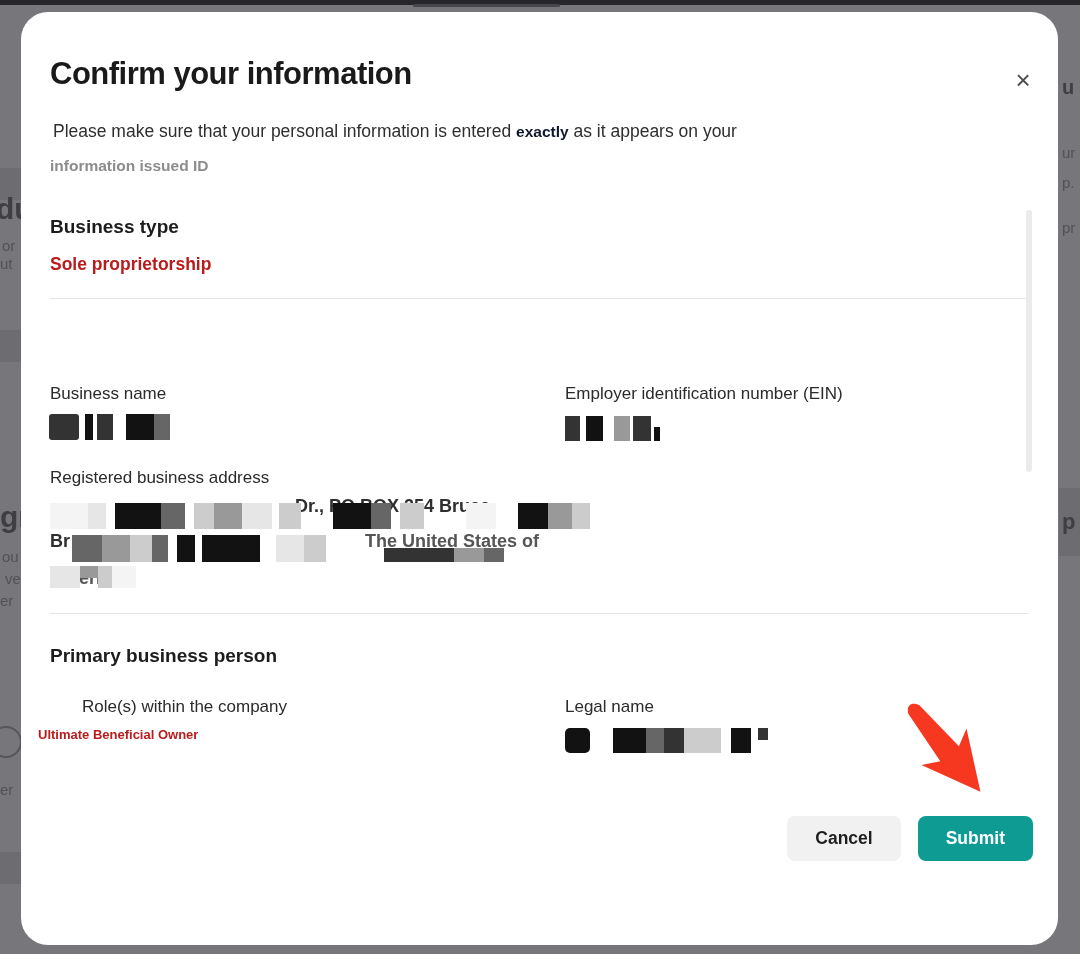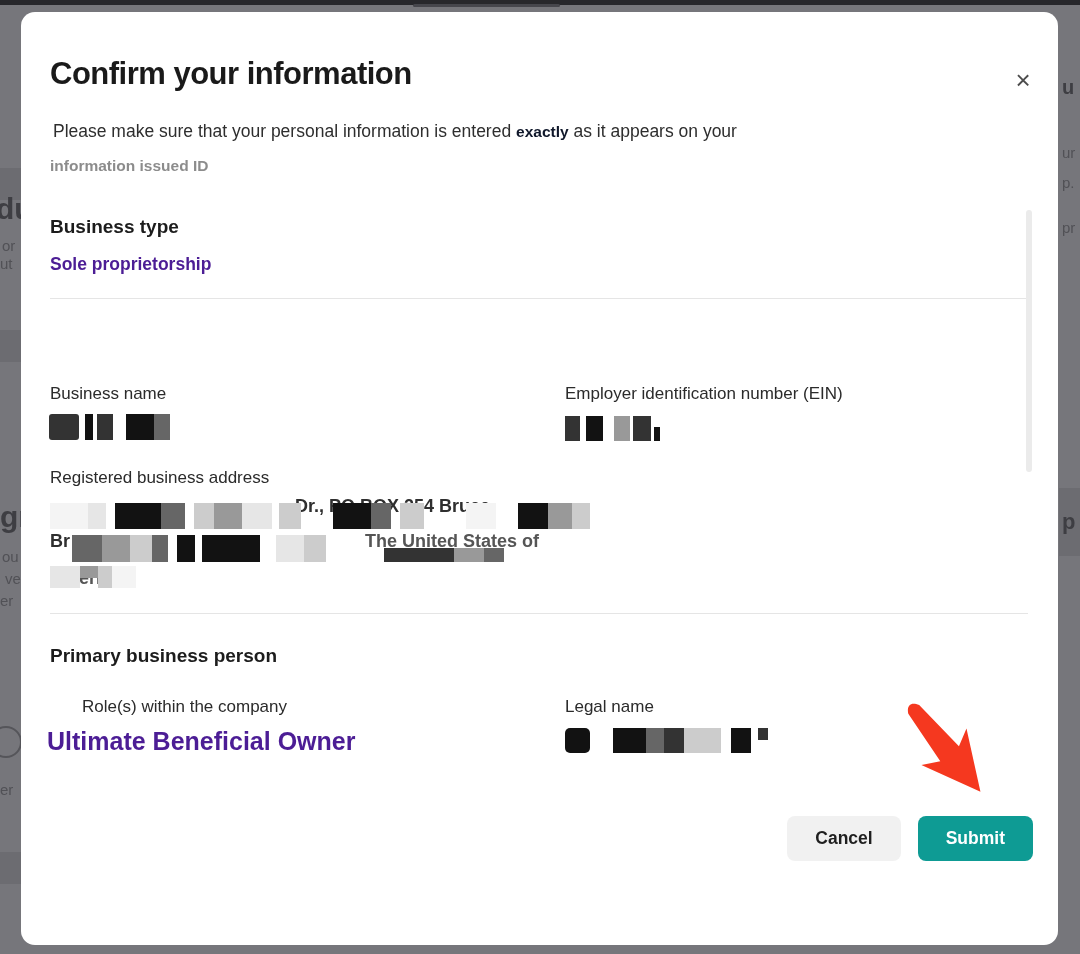--- a/index.html
+++ b/index.html
@@ -12,34 +12,34 @@
   
   .topbar { position:absolute; left:0; top:0; width:1080px; height:5px; background:#27272b; z-index:1; }
   .tabline { position:absolute; left:413px; top:4px; width:147px; height:3px; background:#46464c; border-radius:2px; z-index:2; }
   .band { position:absolute; background:#6c6c71; z-index:1; }
   .frag { position:absolute; z-index:2; color:#515156; font-size:15px; line-height:1.1; }
   .frag.big { color:#3e3e43; font-weight:700; }
   .bg-circle { position:absolute; left:-10px; top:726px; width:32px; height:32px;
     border:2px solid #55555a; border-radius:50%; z-index:2; }
   
   .modal { position:absolute; left:21px; top:12px; width:1037px; height:933px;
-    background:#ffffff; border-radius:14px; z-index:10; }
+    background:#ffffff; border-radius:27px; z-index:10; }
   .m-title { position:absolute; left:29px; top:44px; font-size:31px; font-weight:700;
     letter-spacing:-0.5px; color:#1a1a1a; }
   .m-close { position:absolute; left:986px; top:52px; width:32px; height:32px;
     font-size:26px; font-weight:400; color:#4d4d4d; background:none; border:none;
     cursor:pointer; line-height:32px; text-align:center; }
   .intro { position:absolute; left:32px; top:102px; width:920px; font-size:17.5px;
     color:#2e2e2e; line-height:34px; }
   .intro .muted { color:#0f172a; font-size:15.5px; font-weight:700; }
   .intro-l2 { position:absolute; left:29px; top:137px; color:#8c8c8c; font-size:15.5px;
     font-weight:700; line-height:34px; }
   .sec-h { position:absolute; font-size:19px; font-weight:700; color:#1c1c1c; left:29px; }
   .lbl { position:absolute; font-size:17px; color:#2b2b2b; }
-  .val-strong { position:absolute; font-size:18px; font-weight:700; color:#4c1d95; }
+  .val-strong { position:absolute; font-size:18px; font-weight:700; color:#b91c1c; }
   .divider { position:absolute; left:29px; width:978px; height:1px; background:#e5e5e5; }
   .scroll-thumb { position:absolute; left:1005px; top:198px; width:6px; height:262px;
     background:#ebebeb; border-radius:3px; }
   
   .mosaic { position:absolute; display:flex; align-items:stretch; z-index:3; }
   .mosaic i { display:block; height:100%; }
   .s0{background:#121212}.s1{background:#333}.s2{background:#666}.s3{background:#999}
   .s4{background:#ccc}.s5{background:#e6e6e6}.s6{background:#f4f4f4}.sp{background:transparent}
   .hb{height:14px !important; align-self:flex-end;}
   .ht{height:12px !important; align-self:flex-start;}
@@ -189,21 +189,21 @@
     </div>
   </div>
 
   <div class="divider" style="top:601px;"></div>
 
   <h2 class="sec-h" style="top:633px;">Primary business person</h2>
 
   <div class="lbl" style="left:29px;top:685px;margin-left:32px;">Role(s) within the company</div>
   <div class="lbl" style="left:544px;top:685px;text-align:center;">Legal name</div>
 
-  <div class="val-strong" style="left:26px;top:715px;font-size:25px;">Ultimate Beneficial Owner</div>
+  <div class="val-strong" style="left:17px;top:715px;font-size:13px;">Ultimate Beneficial Owner</div>
 
   <div class="mosaic" style="left:544px;top:716px;height:25px;">
     <i class="s0" style="width:25px;border-radius:5px;"></i>
       <i class="sp" style="width:23px;"></i>
       <i class="s0" style="width:33px;"></i>
       <i class="s2" style="width:18px;"></i>
       <i class="s1" style="width:20px;"></i>
       <i class="s4" style="width:37px;"></i>
       <i class="sp" style="width:10px;"></i>
       <i class="s0" style="width:20px;"></i>

